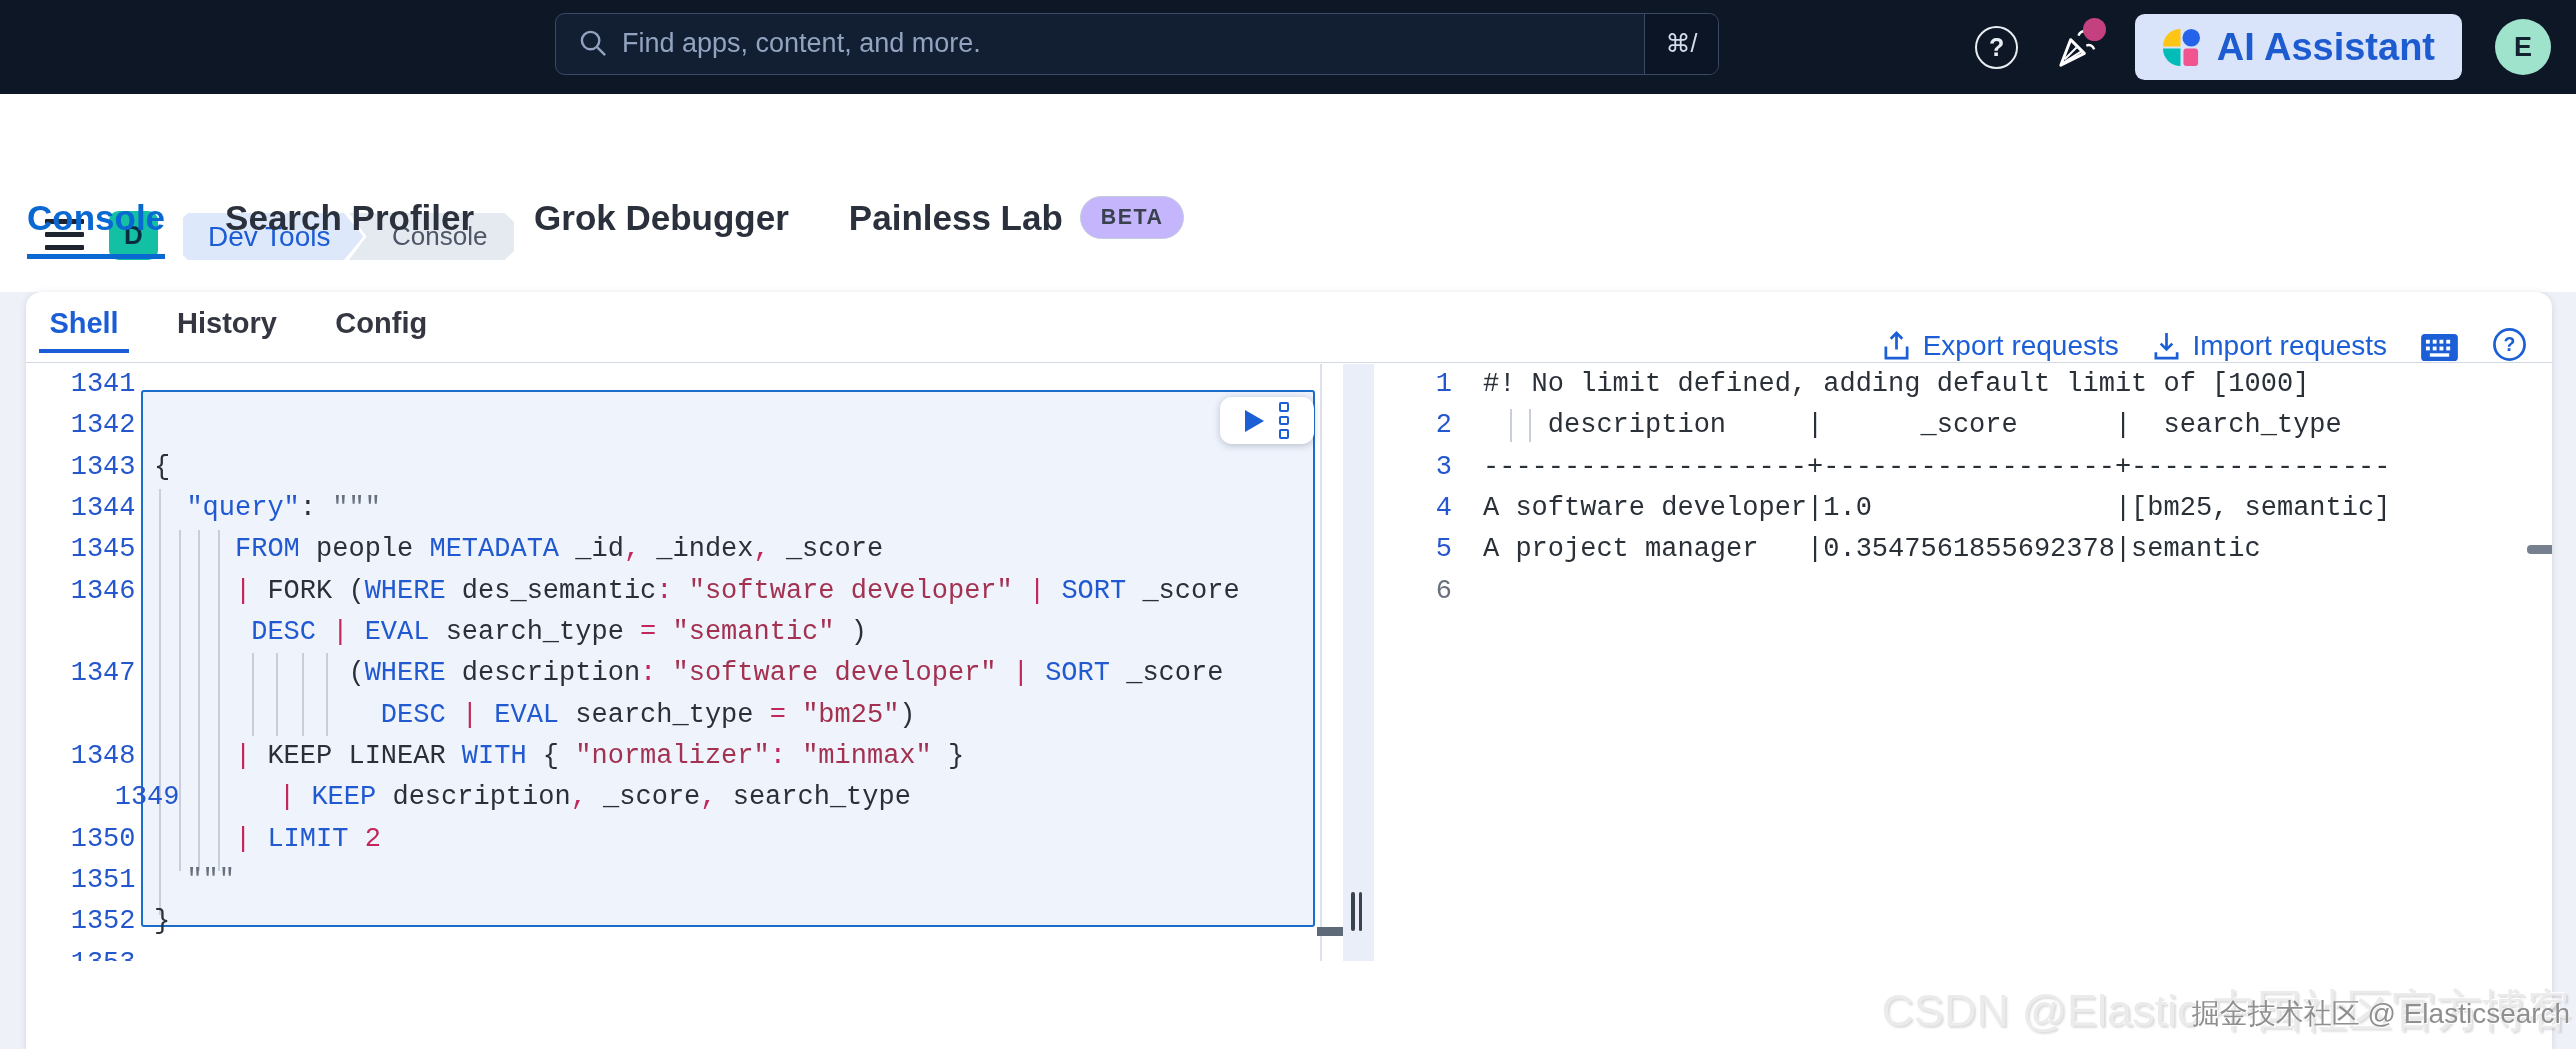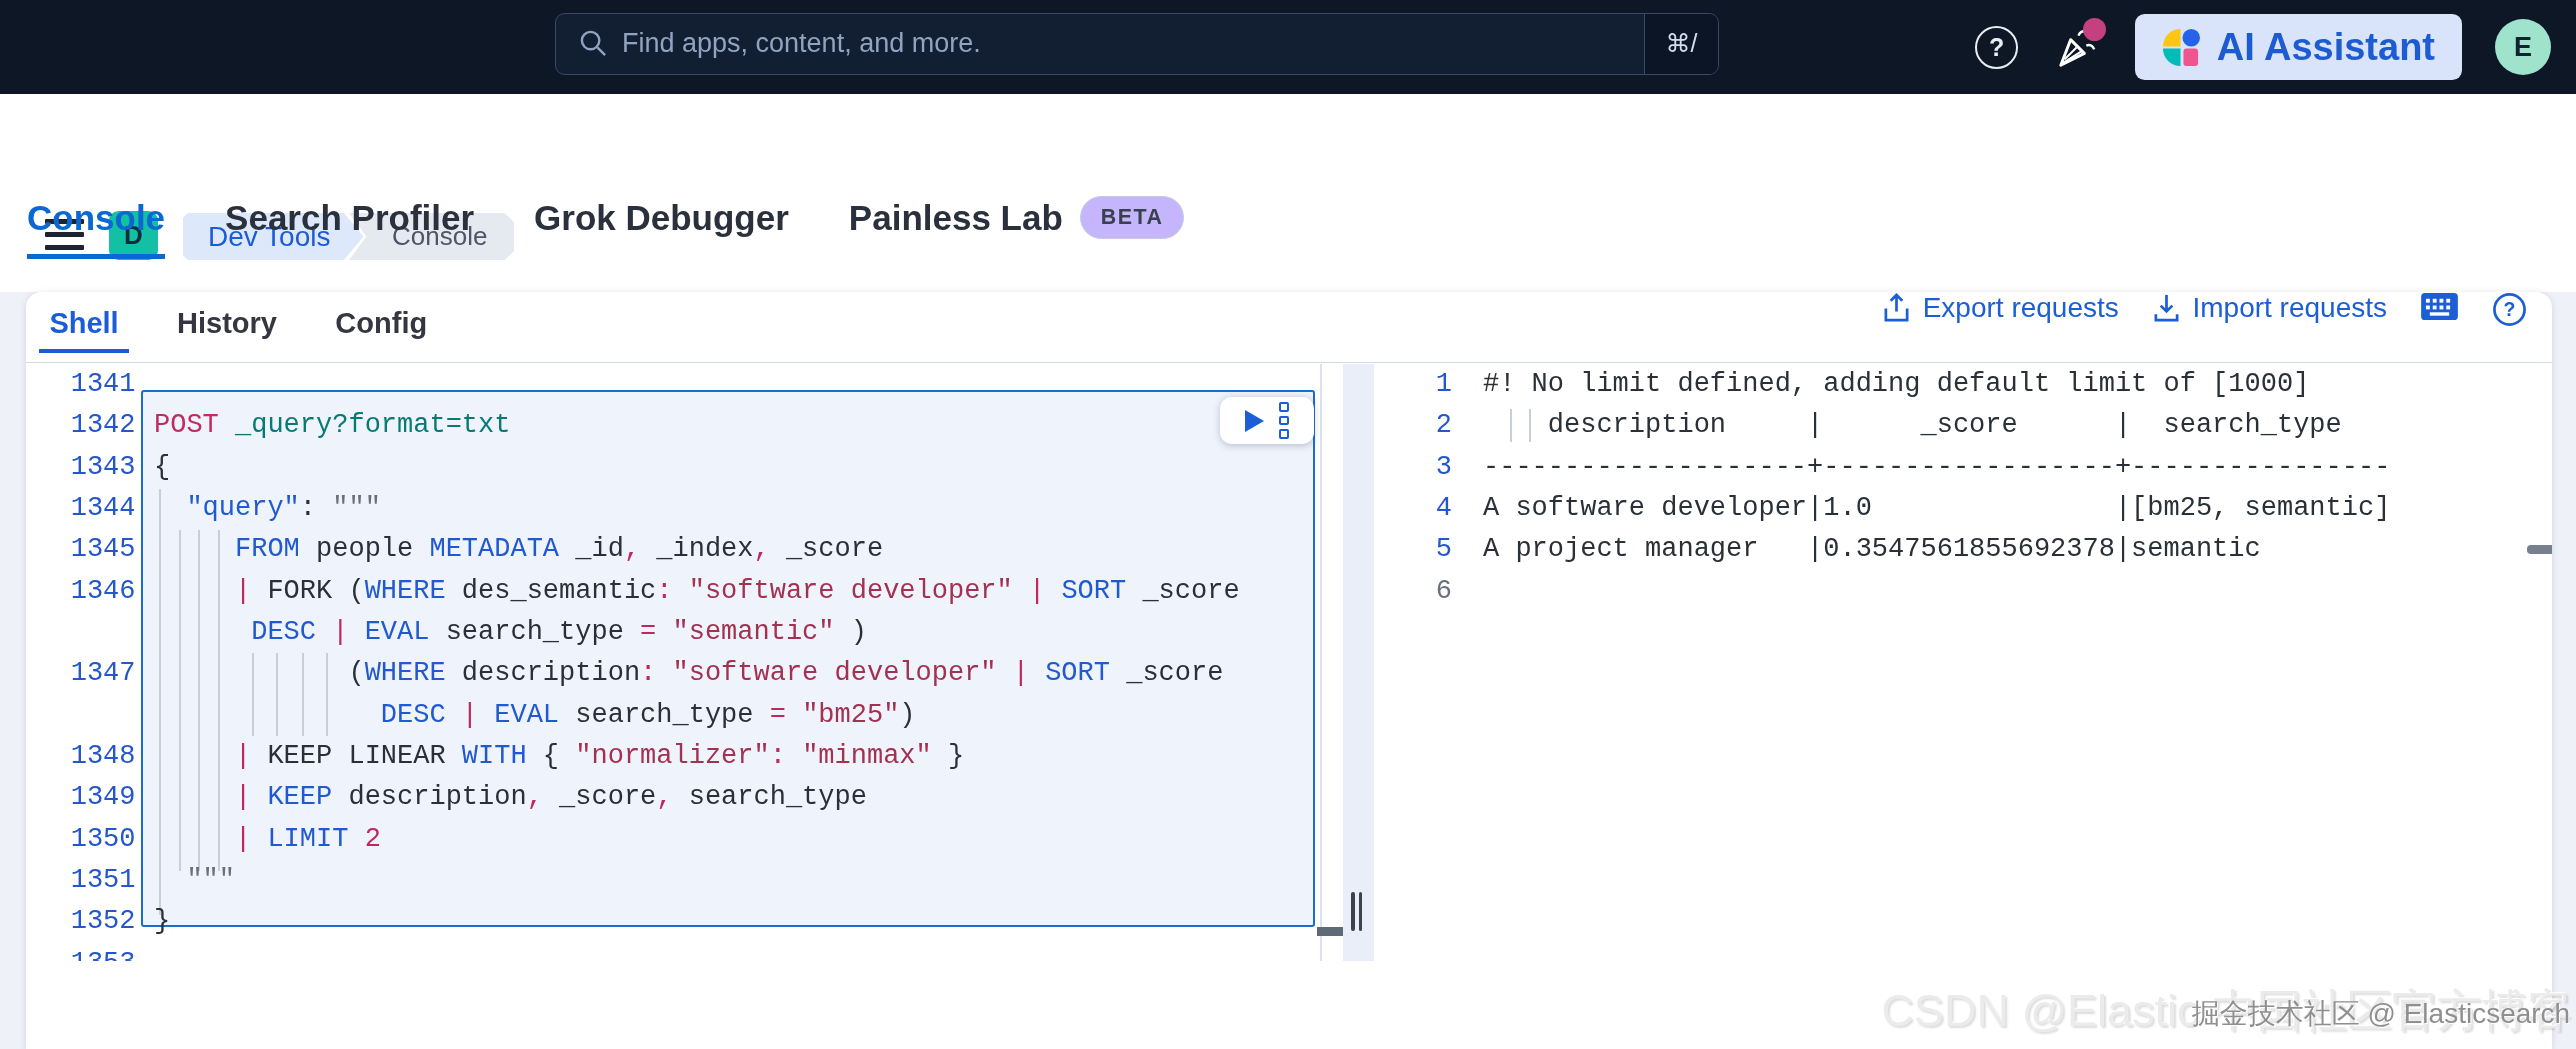--- a/index.html
+++ b/index.html
@@ -37,21 +37,21 @@
   .atab { font-size:35px; font-weight:700; color:#2b313c; padding-bottom:21.4px; display:flex; gap:17.5px; align-items:flex-start; }
   .atab.active { color:#0968d2; border-bottom:5.8px solid #0968d2; padding-bottom:15.6px; }
   .beta-pill { height:43px; margin-top:-1.9px; border:1.9px solid #c3cddd; border-radius:21.4px; padding:0 19.5px; font-size:21.4px; font-weight:600; letter-spacing:1.5px; color:#39414e; display:flex; align-items:center; background:#c4b5fd; }
 
   
   .card { position:absolute; left:26px; top:292px; width:2526px; height:757px; background:#fff; border-radius:15.6px 15.6px 0 0; box-shadow:0 1.9px 7.8px rgba(45,60,90,.14); z-index:6; }
   .shell-bar { position:absolute; left:0; top:0; width:100%; height:71px; border-bottom:1px solid #d3dae6; }
   .shell-tabs { position:absolute; left:12.7px; top:14.6px; display:flex; gap:37px; }
   .stab { font-size:29px; font-weight:700; color:#343741; padding:0 10.7px 13.6px 10.7px; }
   .stab.active { color:#1a5dd6; border-bottom:4.9px solid #1a5dd6; padding-bottom:8.8px; }
-  .shell-actions { position:absolute; right:25px; top:0; height:70px; display:flex; align-items:flex-start; gap:33px; }
+  .shell-actions { position:absolute; right:25px; top:0; height:70px; display:flex; align-items:flex-end; gap:33px; }
   .act-link { display:flex; align-items:center; gap:11.7px; color:#1b5ed6; font-size:28px; font-weight:500; }
 
   
   #editor { position:absolute; left:26px; top:364px; width:2526px; height:597px; background:#fff; z-index:7; overflow:hidden; font-family:Liberation Mono, monospace; font-size:27px; }
   .crow, .orow { position:absolute; left:0; right:0; height:41px; line-height:41px; }
   .gutL { position:absolute; left:19.5px; width:90px; text-align:right; color:#2457cd; }
   .codeL { position:absolute; left:128px; white-space:pre; color:#2a3038; }
   .gutR { position:absolute; left:1368px; width:58px; text-align:right; color:#2457cd; }
   .codeR { position:absolute; left:1457px; white-space:pre; color:#2a3038; }
   .gut-dim { color:#69707d !important; }
@@ -197,21 +197,20 @@
     <div class="guide" style="left:276px; top:289px; height:83px;"></div>
     <div class="guide" style="left:300px; top:289px; height:83px;"></div>
 
     <div id="code-rows">
         <div class="crow" style="top: 0px;">
           <span class="gutL">1341</span>
           <span class="codeL"></span>
         </div>
         <div class="crow" style="top: 41px;">
           <span class="gutL">1342</span>
-          <span class="codeL"><span class="tk-m">POST</span><span class="tk-d"> </span><span class="tk-u">_query?format=txt</span></span>
         </div>
         <div class="crow" style="top: 83px;">
           <span class="gutL">1343</span>
           <span class="codeL"><span class="tk-d">{</span></span>
         </div>
         <div class="crow" style="top: 124px;">
           <span class="gutL">1344</span>
           <span class="codeL"><span class="tk-d">  </span><span class="tk-k">"query"</span><span class="tk-d">: </span><span class="tk-g">"""</span></span>
         </div>
         <div class="crow" style="top: 165px;">
@@ -231,21 +230,21 @@
           <span class="codeL"><span class="tk-d">            (</span><span class="tk-k">WHERE</span><span class="tk-d"> description</span><span class="tk-p">:</span><span class="tk-d"> </span><span class="tk-s">"software developer"</span><span class="tk-d"> </span><span class="tk-p">|</span><span class="tk-d"> </span><span class="tk-k">SORT</span><span class="tk-d"> _score</span></span>
         </div>
         <div class="crow" style="top: 331px;">
           <span class="gutL"></span>
           <span class="codeL"><span class="tk-d">              </span><span class="tk-k">DESC</span><span class="tk-d"> </span><span class="tk-p">|</span><span class="tk-d"> </span><span class="tk-k">EVAL</span><span class="tk-d"> search_type </span><span class="tk-p">=</span><span class="tk-d"> </span><span class="tk-s">"bm25"</span><span class="tk-d">)</span></span>
         </div>
         <div class="crow" style="top: 372px;">
           <span class="gutL">1348</span>
           <span class="codeL"><span class="tk-d">     </span><span class="tk-p">|</span><span class="tk-d"> KEEP LINEAR </span><span class="tk-k">WITH</span><span class="tk-d"> { </span><span class="tk-s">"normalizer"</span><span class="tk-p">:</span><span class="tk-d"> </span><span class="tk-s">"minmax"</span><span class="tk-d"> }</span></span>
         </div>
-        <div class="crow" style="top: 413px;">
+        <div class="crow" style="top: 413px; margin-left: 44px;">
           <span class="gutL">1349</span>
           <span class="codeL"><span class="tk-d">     </span><span class="tk-p">|</span><span class="tk-d"> </span><span class="tk-k">KEEP</span><span class="tk-d"> description</span><span class="tk-p">,</span><span class="tk-d"> _score</span><span class="tk-p">,</span><span class="tk-d"> search_type</span></span>
         </div>
         <div class="crow" style="top: 455px;">
           <span class="gutL">1350</span>
           <span class="codeL"><span class="tk-d">     </span><span class="tk-p">|</span><span class="tk-d"> </span><span class="tk-k">LIMIT</span><span class="tk-d"> </span><span class="tk-p">2</span></span>
         </div>
         <div class="crow" style="top: 496px;">
           <span class="gutL">1351</span>
           <span class="codeL"><span class="tk-d">  </span><span class="tk-g">"""</span></span>

